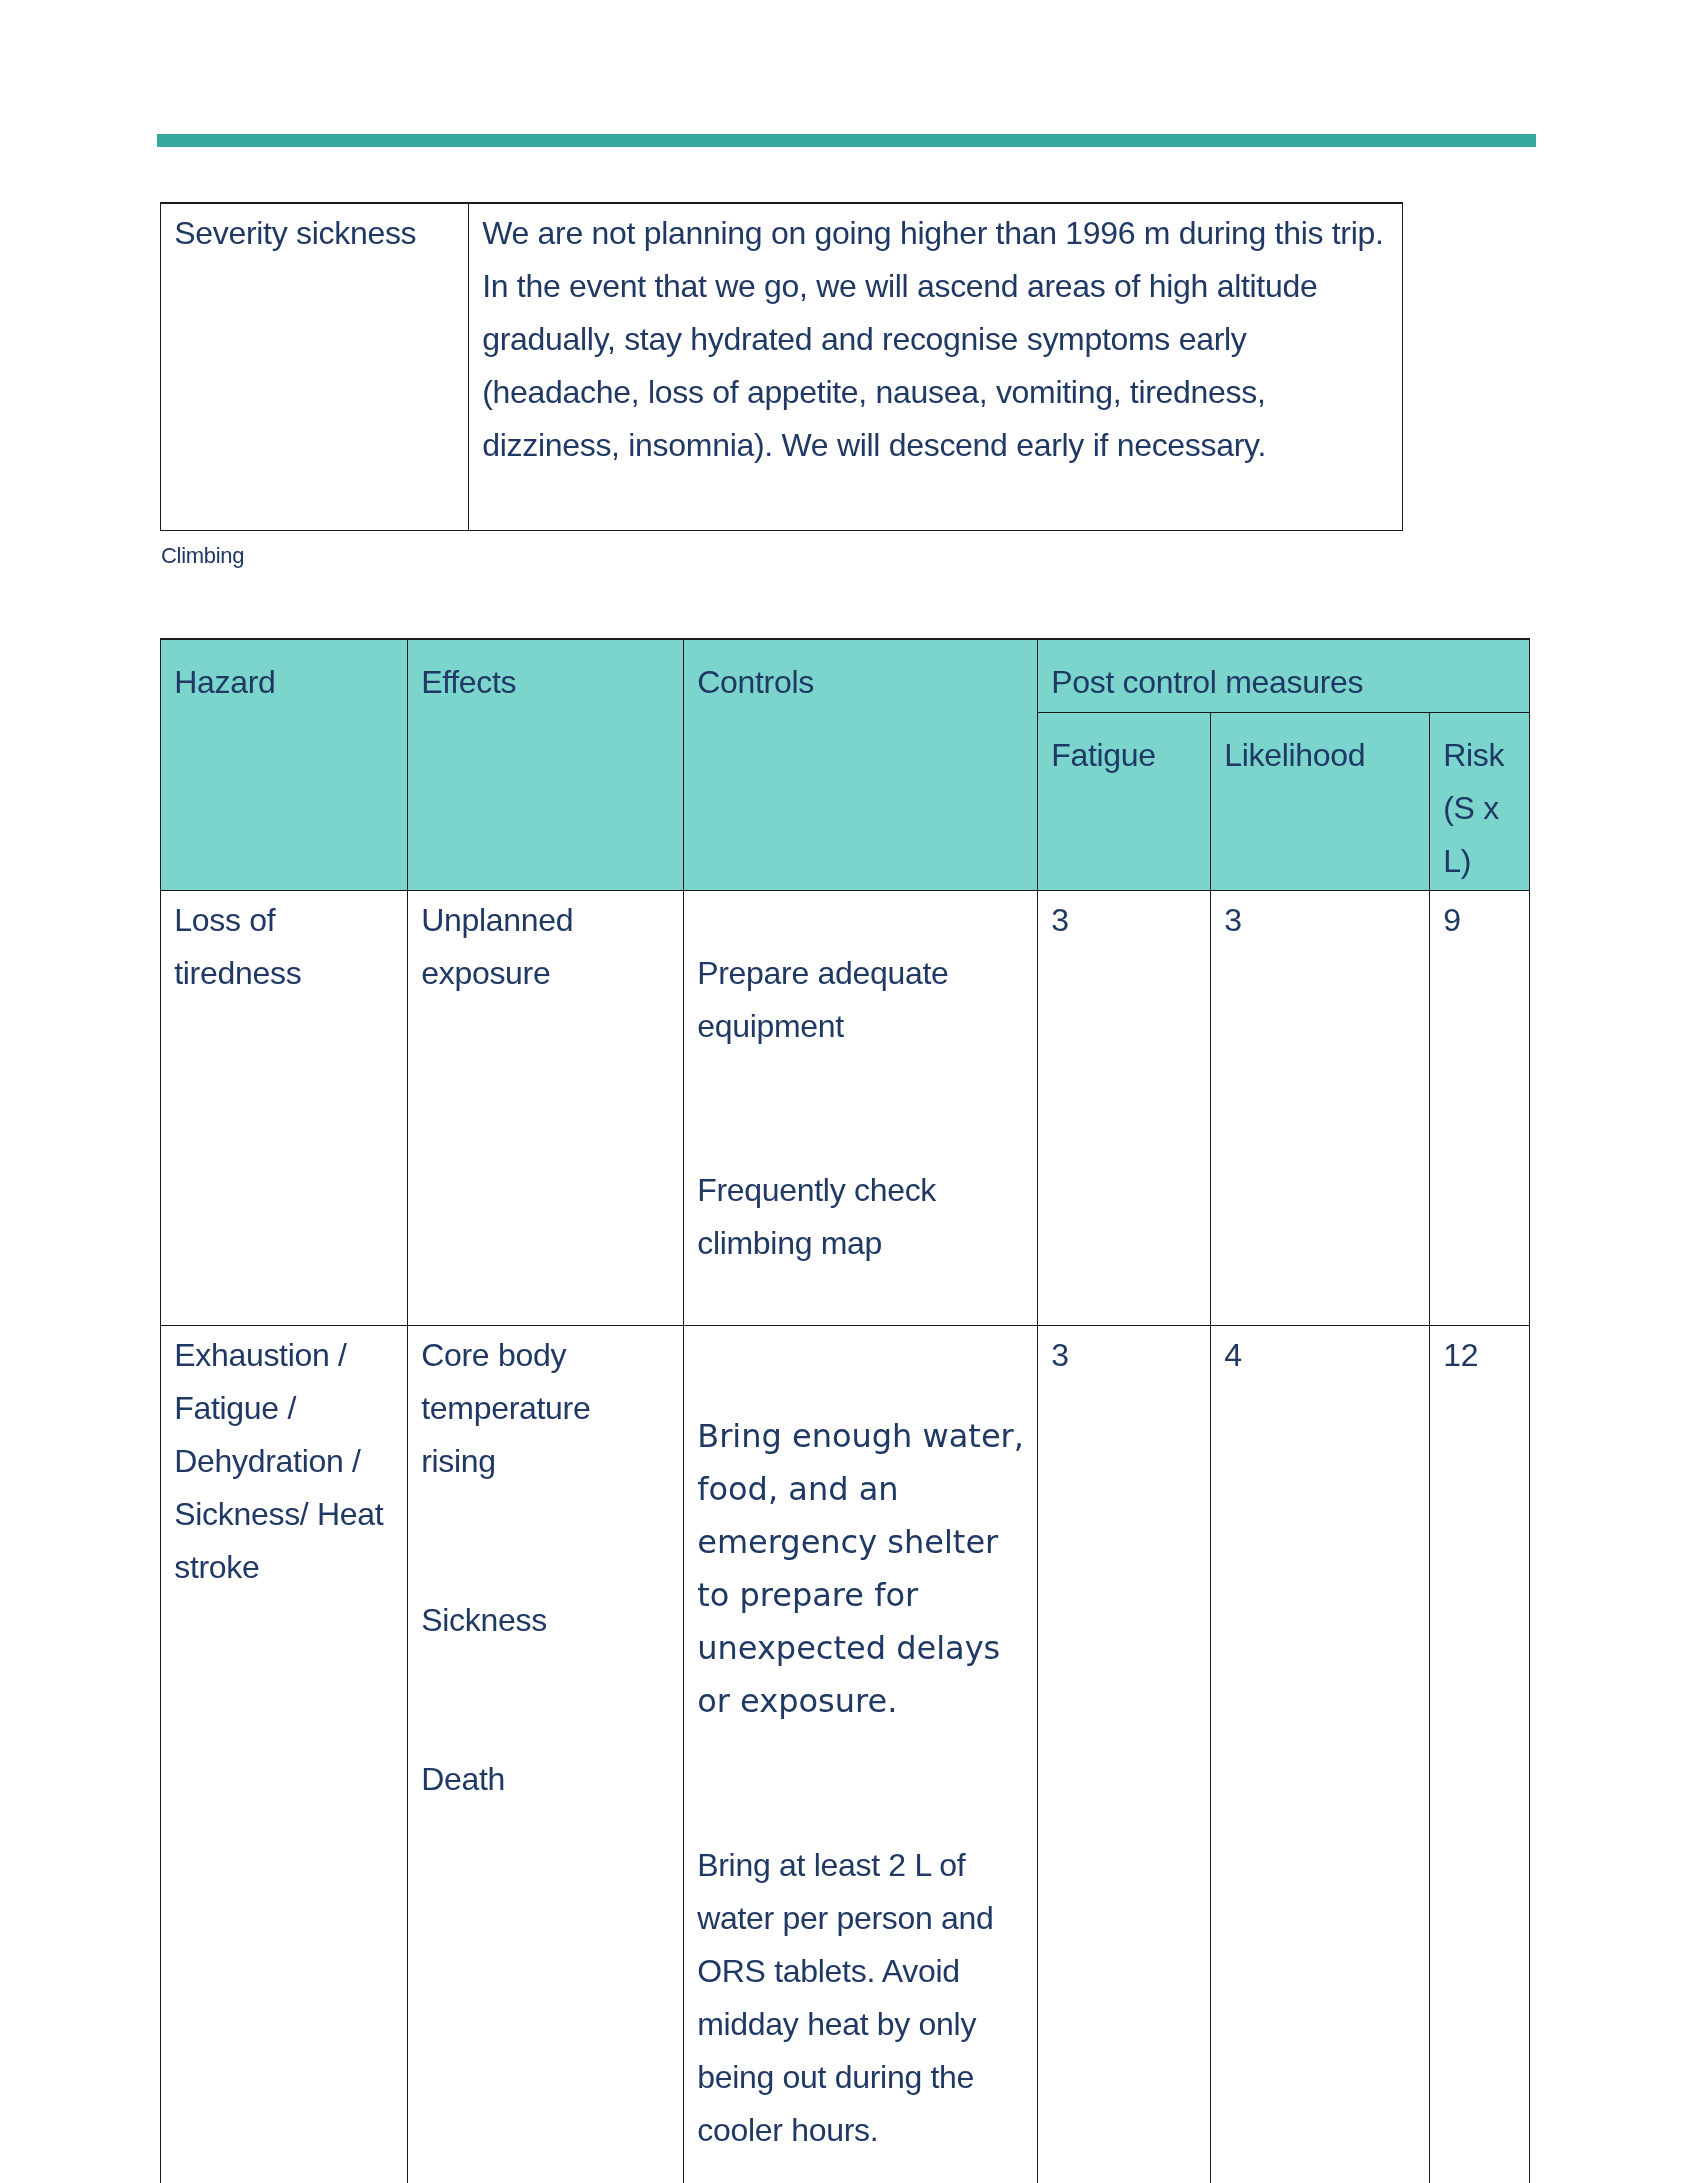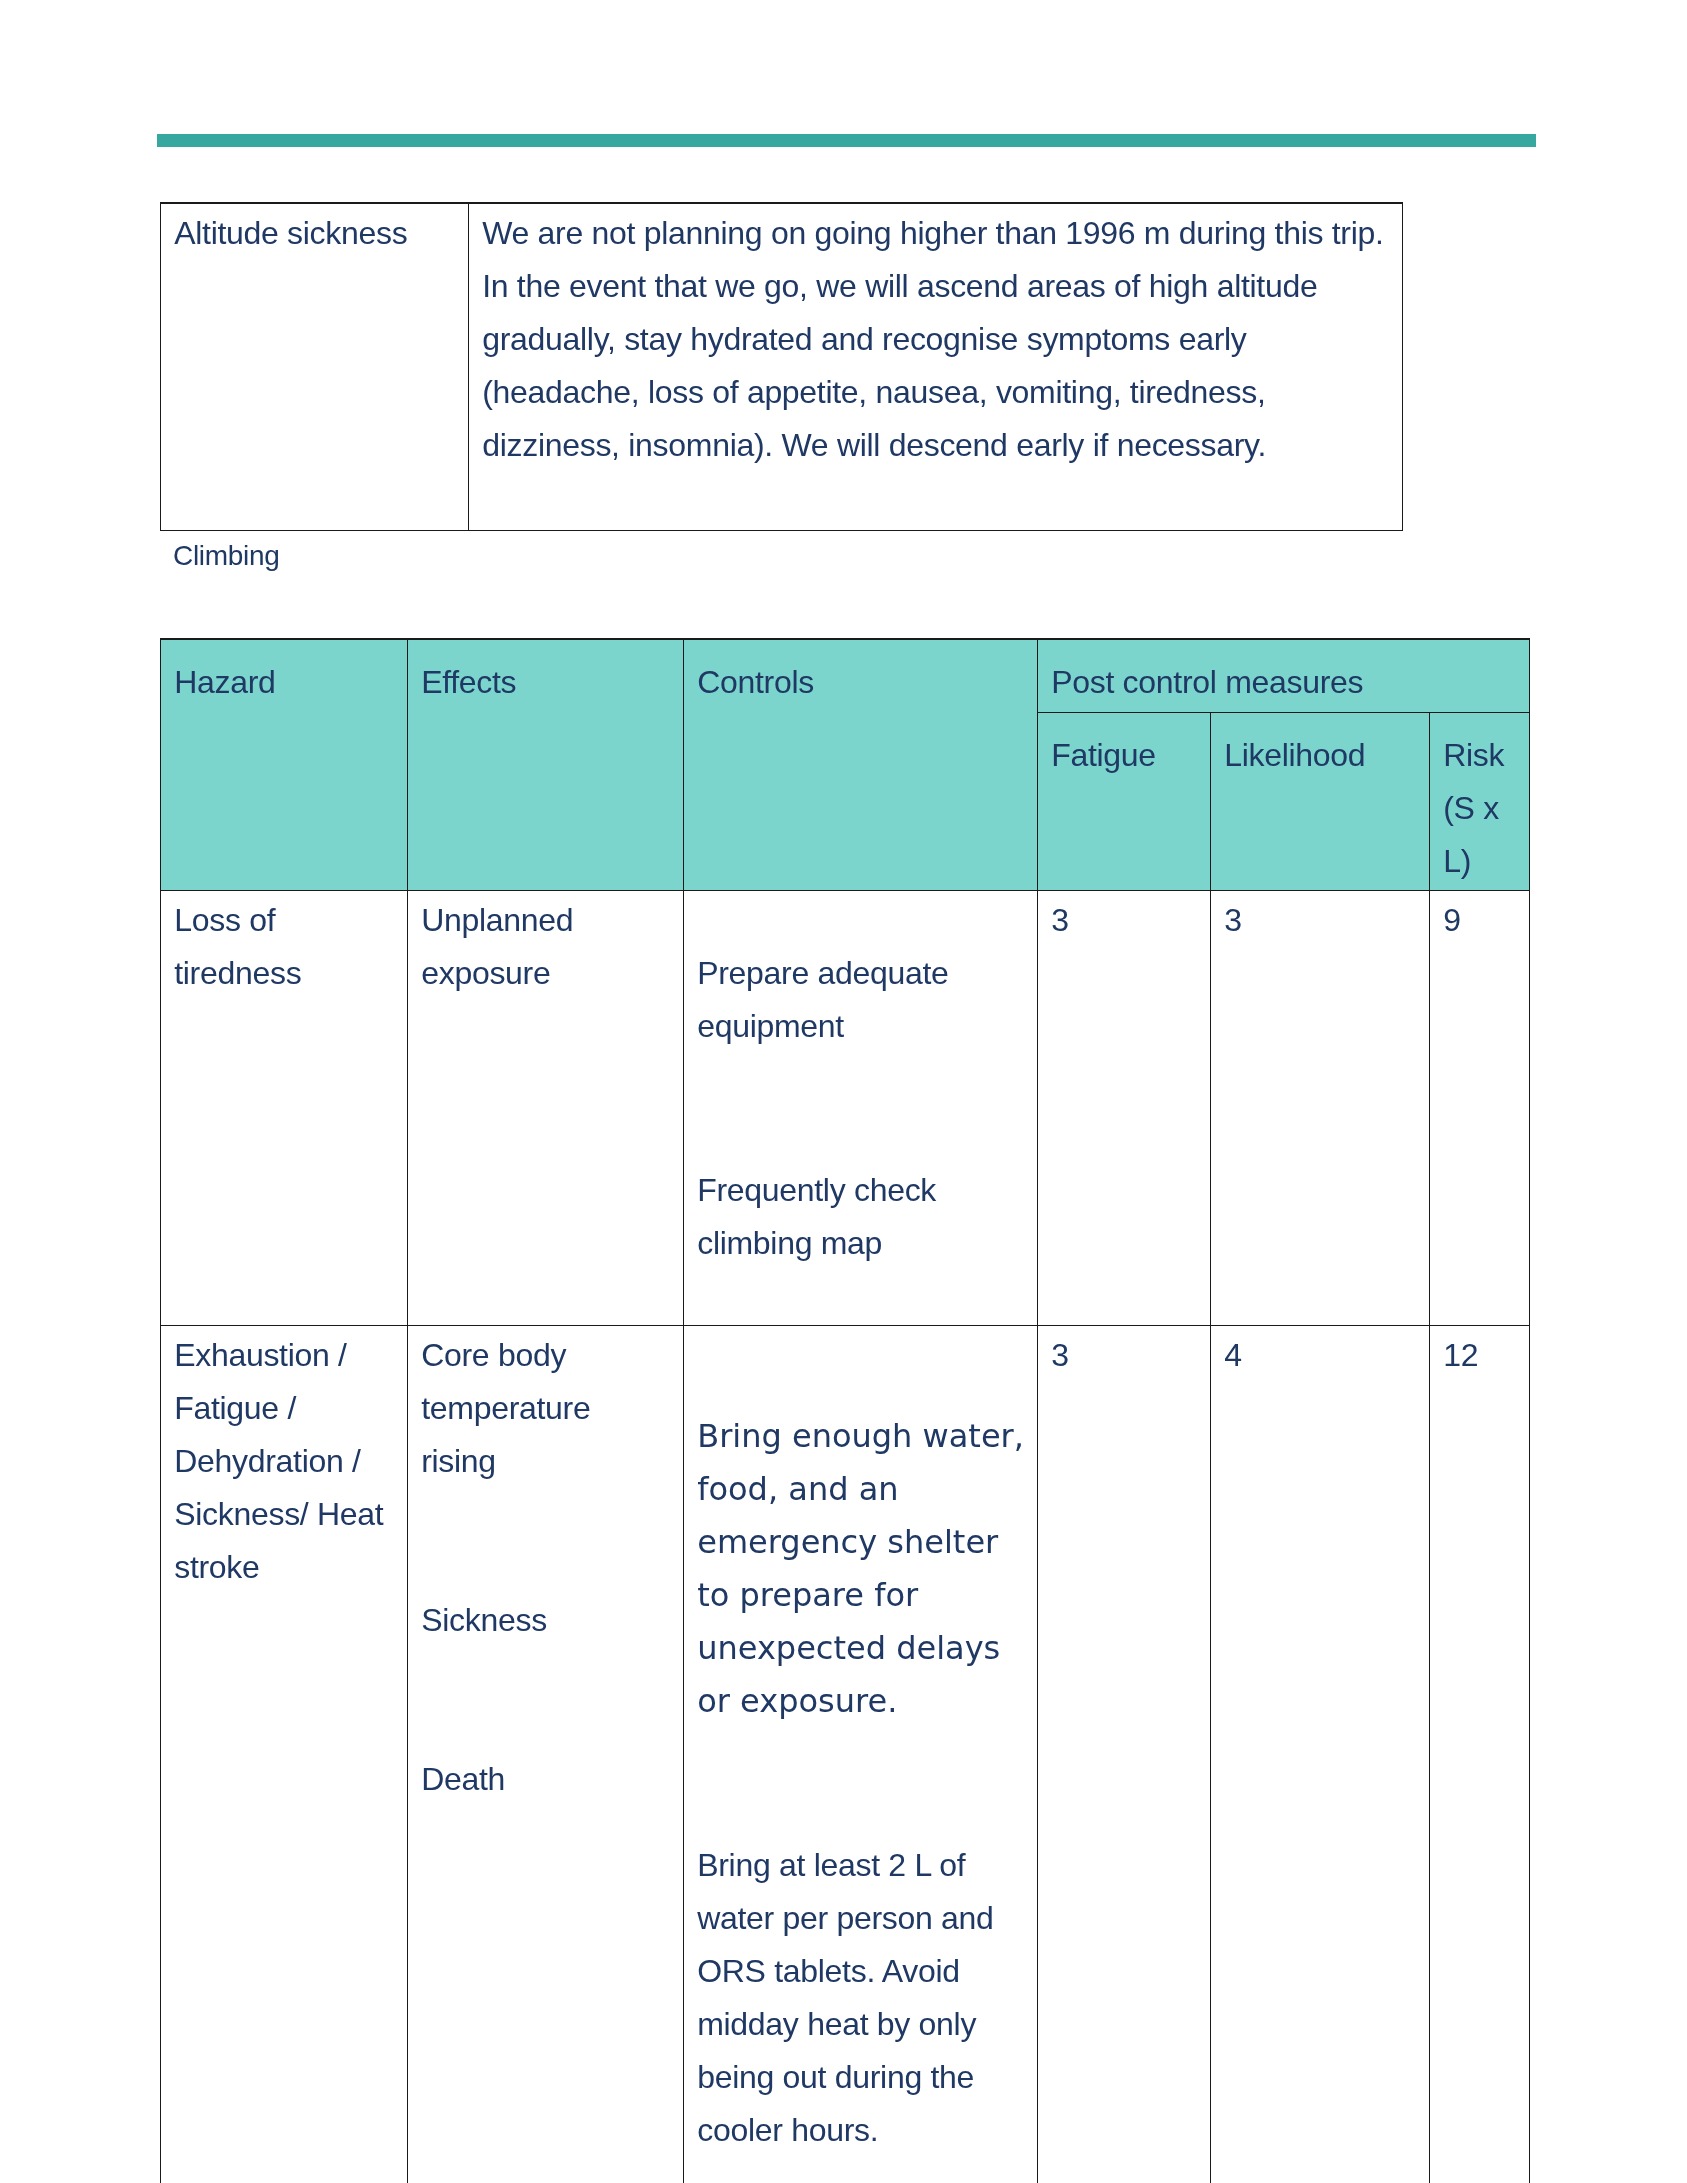--- a/index.html
+++ b/index.html
@@ -63,45 +63,44 @@
   .data-row2 { height: 822px; }
   .para-gap { margin-top: 58px; }
   .wide-font {
     font-family: "DejaVu Sans", sans-serif;
     letter-spacing: 0;
     margin-top: 28px;
   }
   .freepara {
     position: absolute;
     left: 161px;
-    font-size: 28px;
+    font-size: 22px;
     line-height: 53px;
     letter-spacing: -0.3px;
     color: var(--ink);
     white-space: nowrap;
-    margin-left: 12px;
   }
   .section-title { top: 529px; }
   .section-subtitle { top: 582px; }
 </style>
 </head>
 <body>
 
 <div class="page">
 
   <div class="accent-bar"></div>
 
   <table class="tbl tbl-altitude">
     <colgroup>
       <col style="width:308px">
       <col style="width:934px">
     </colgroup>
     <tbody>
       <tr>
-        <td>Altitude sickness</td>
+        <td>Severity sickness</td>
         <td>We are not planning on going higher than 1996 m during this trip. In the event that we go, we will ascend areas of high altitude gradually, stay hydrated and recognise symptoms early (headache, loss of appetite, nausea, vomiting, tiredness, dizziness, insomnia). We will descend early if necessary.</td>
       </tr>
     </tbody>
   </table>
 
   <div class="freepara section-title">Climbing</div>
 
 
   <table class="tbl tbl-risk">
     <colgroup>

